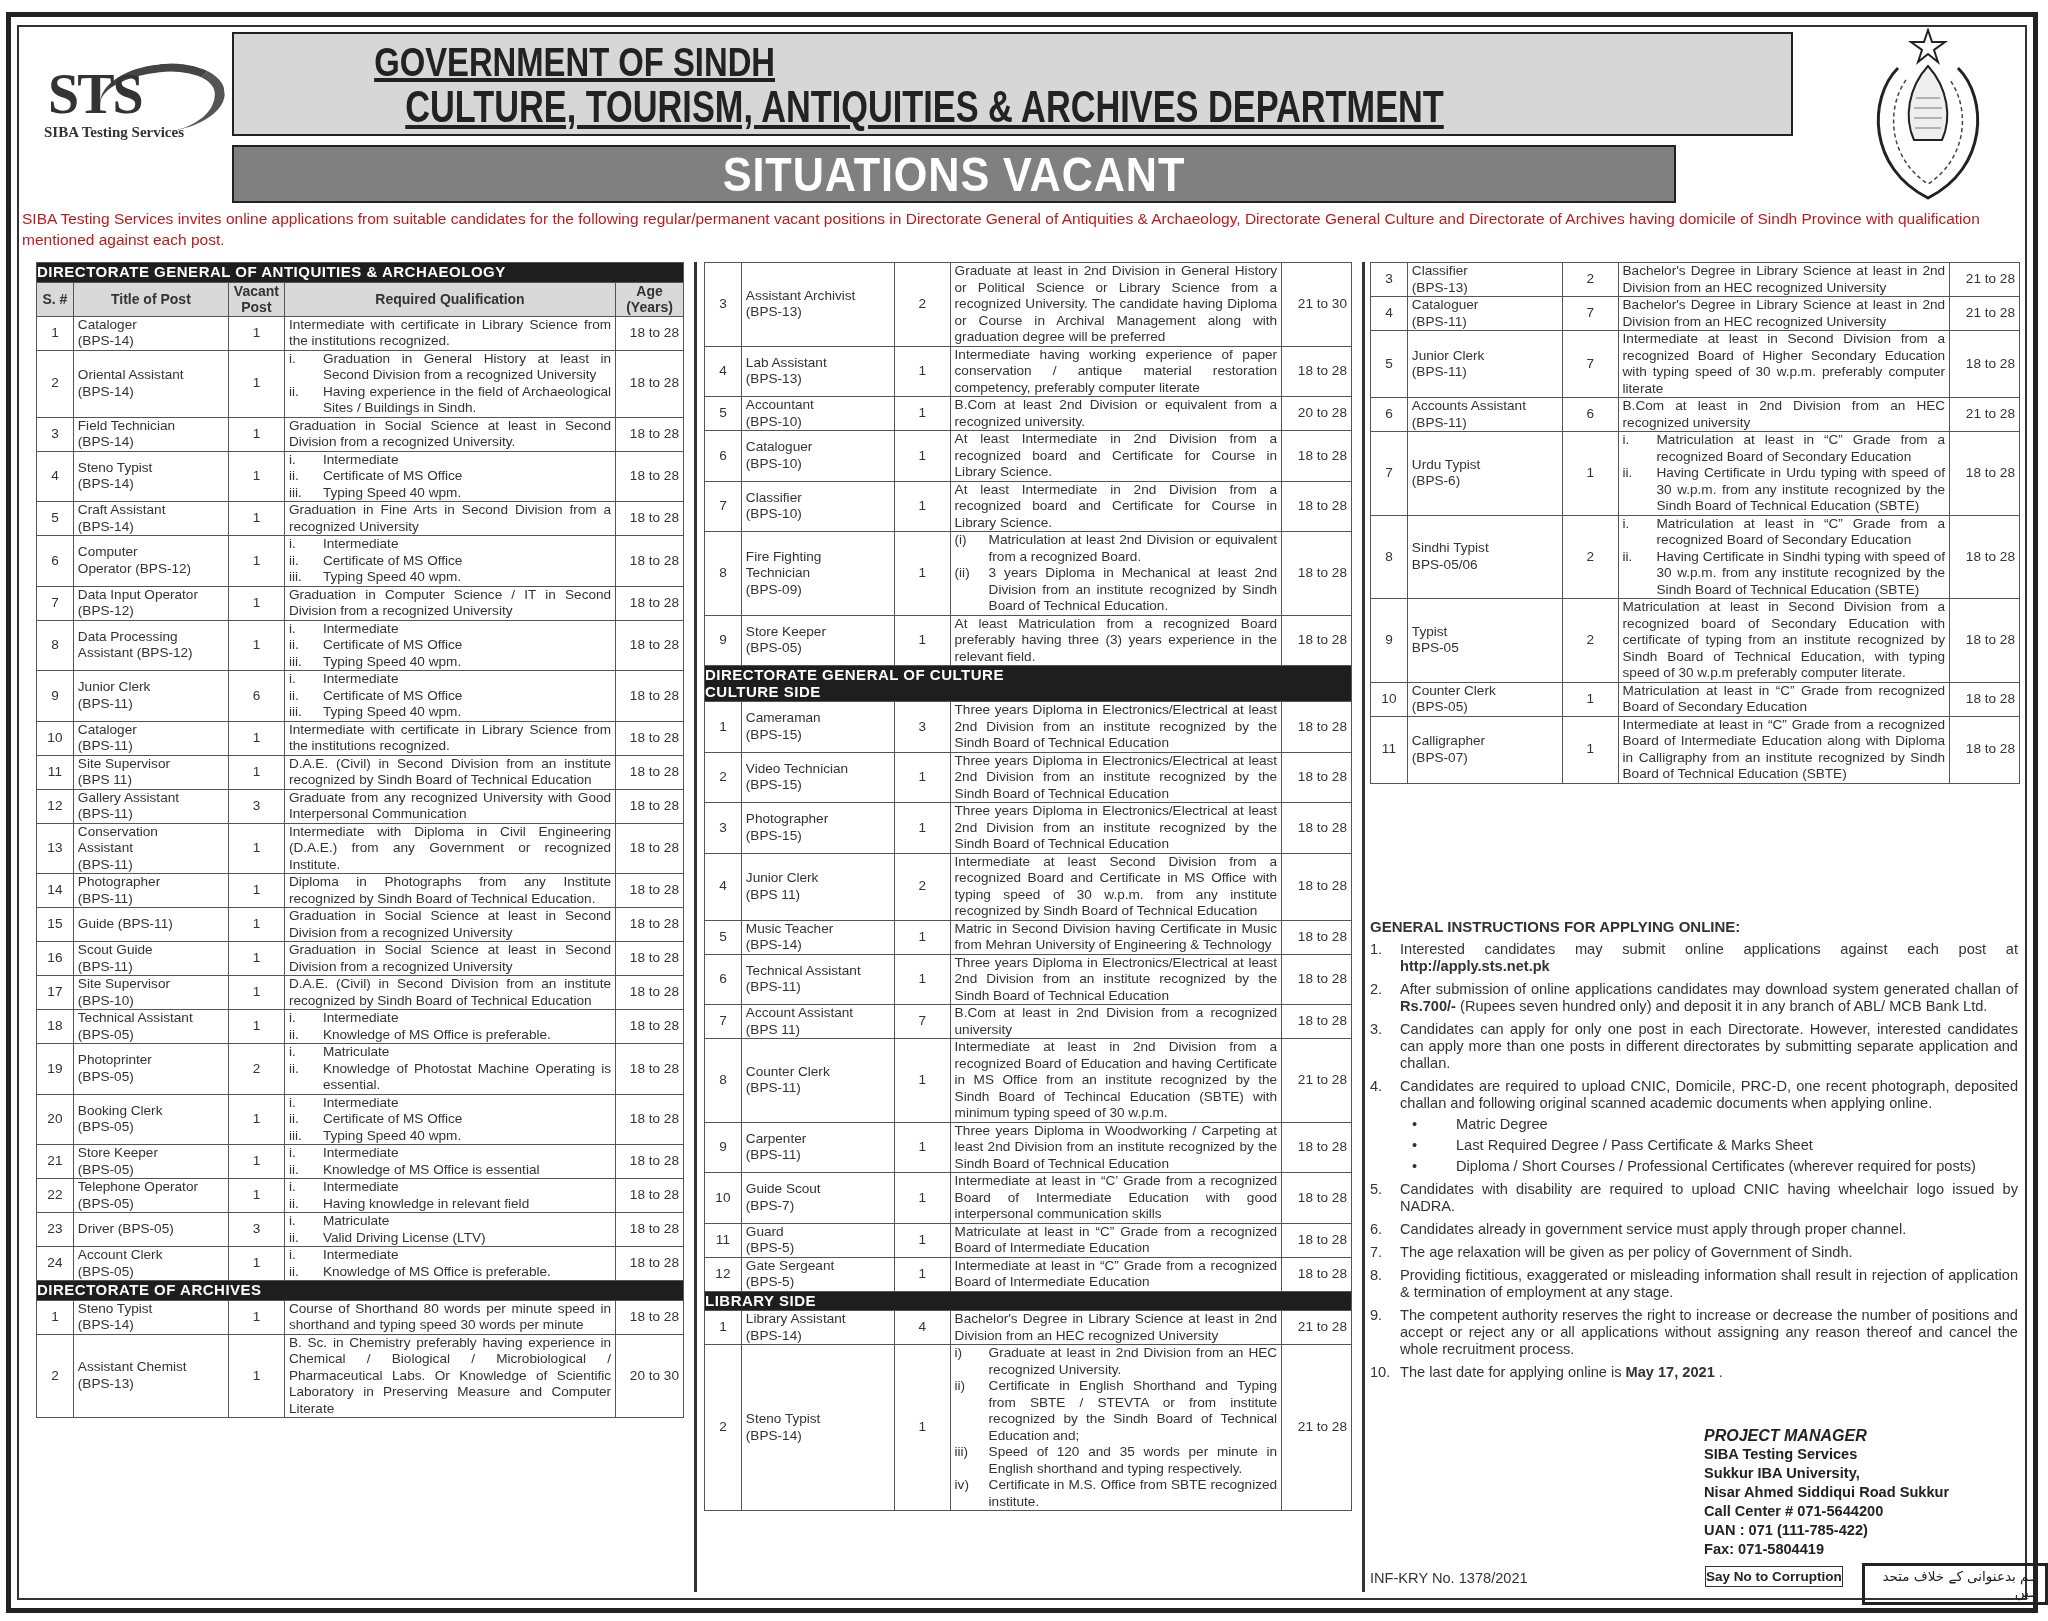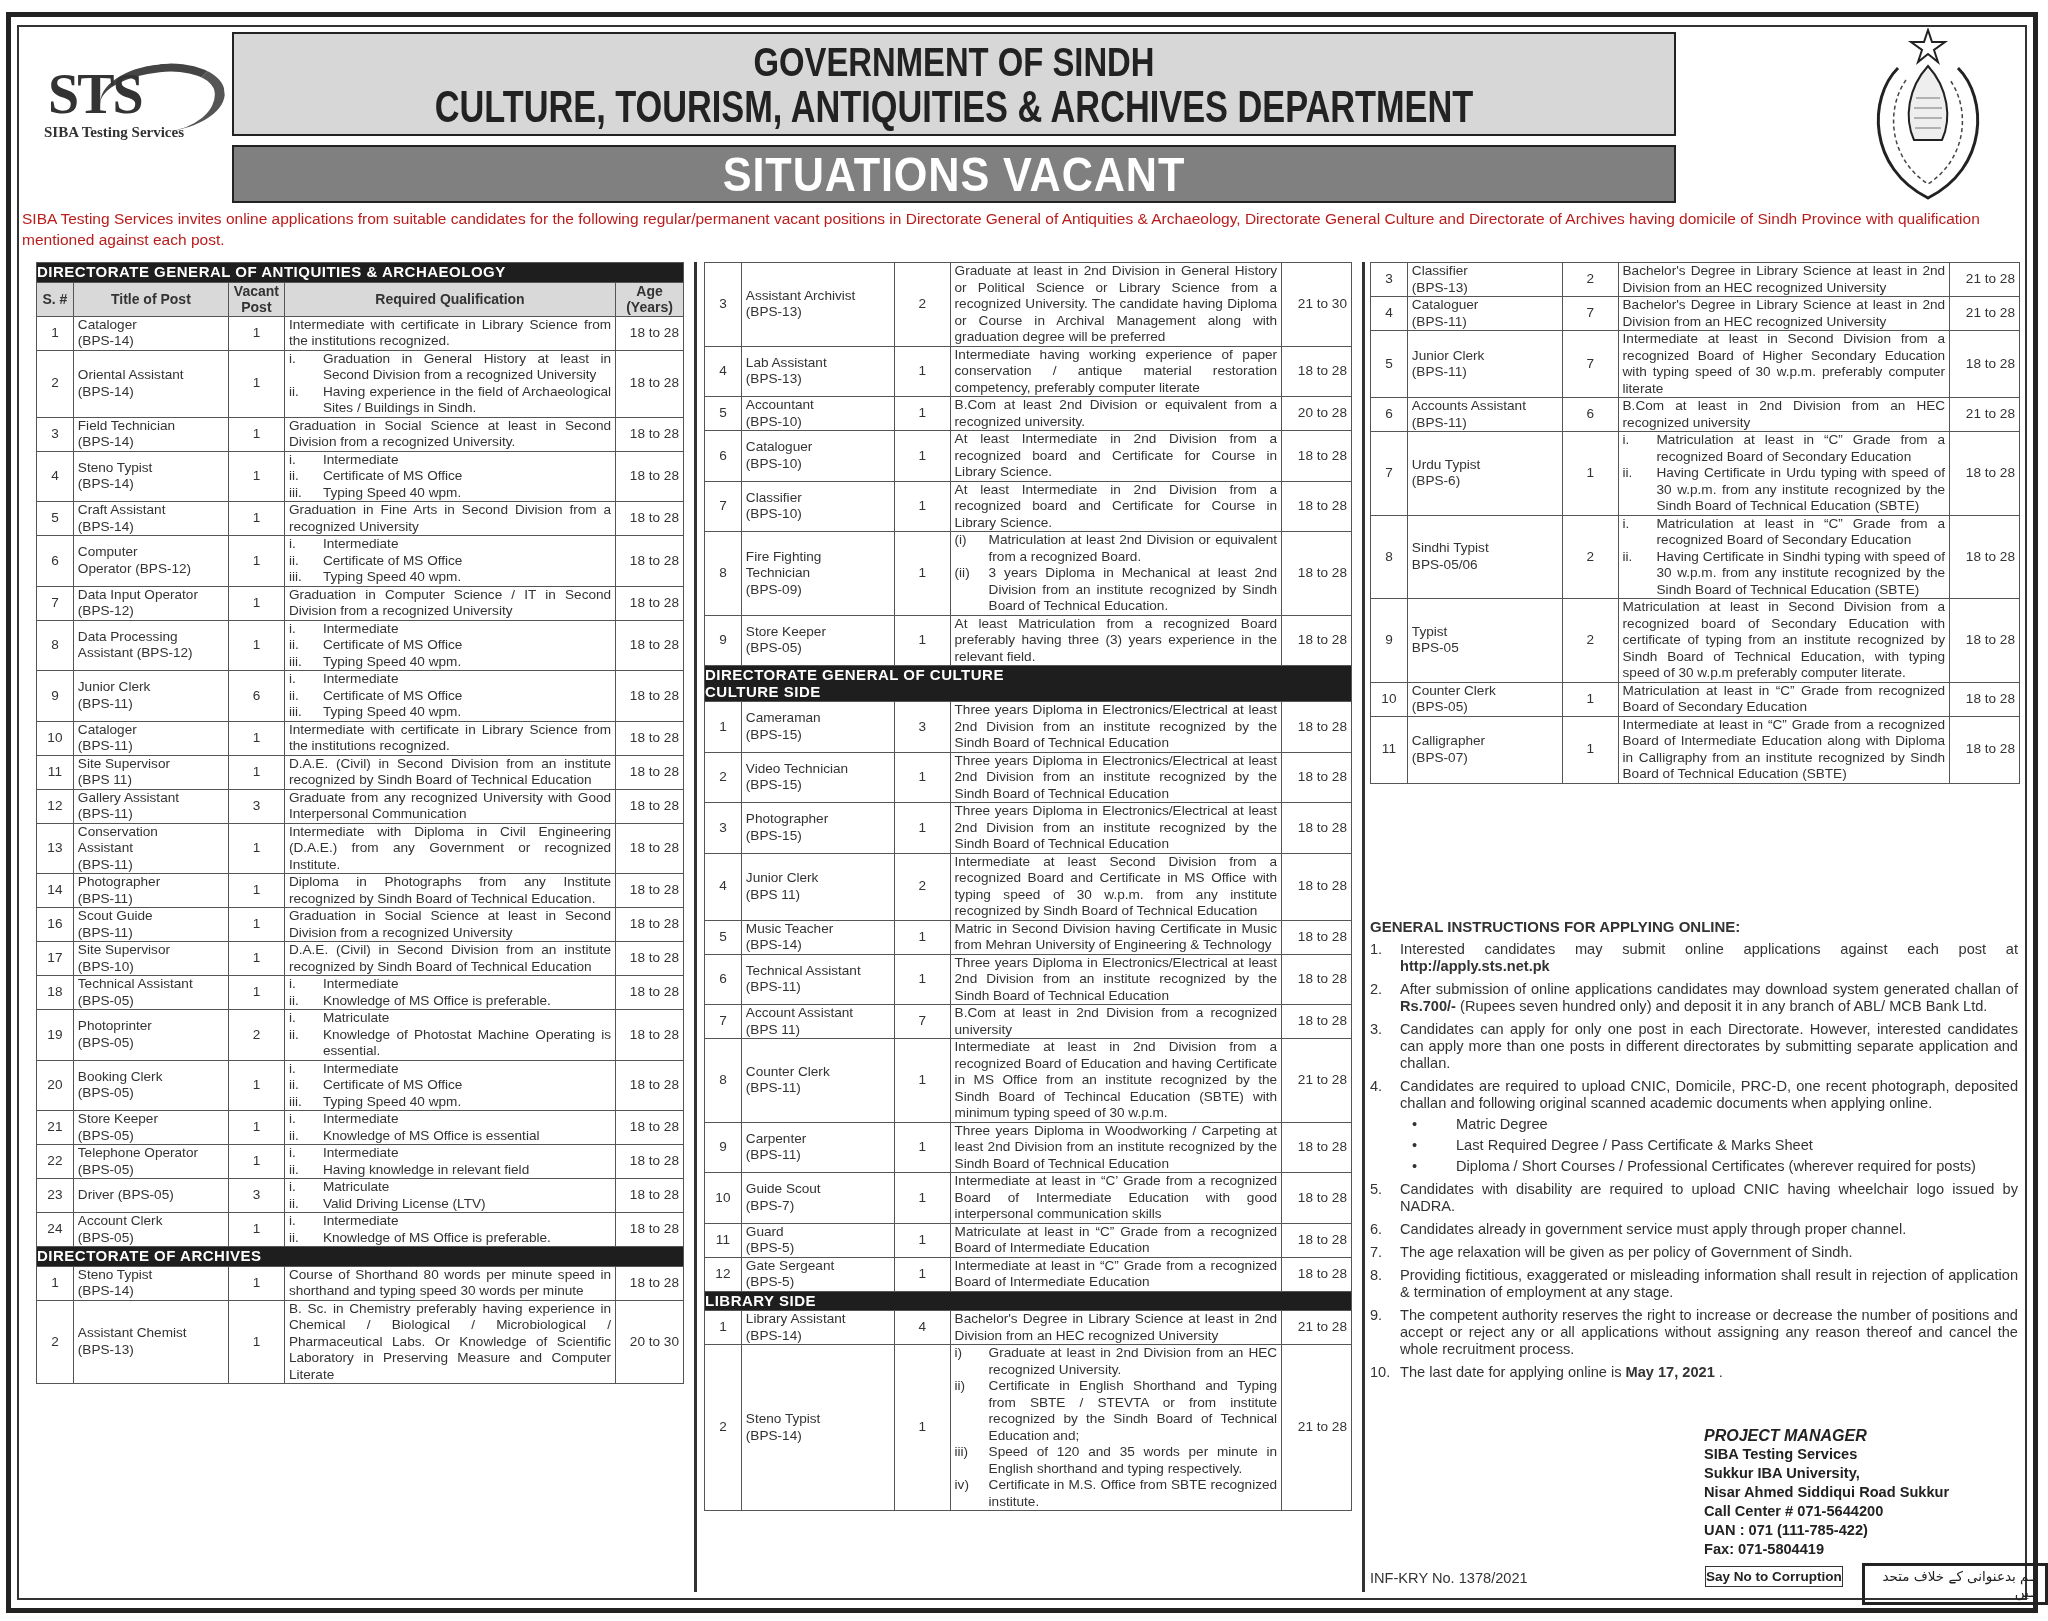--- a/index.html
+++ b/index.html
@@ -3,21 +3,21 @@
 <meta charset="utf-8">
 <style>
   html,body{margin:0;padding:0;background:#fff;}
   body{width:2048px;height:1621px;position:relative;font-family:"Liberation Sans",sans-serif;color:#222;overflow:hidden;}
   .outer{position:absolute;left:6px;top:12px;width:2032px;height:1601px;border:5px solid #222;box-sizing:border-box;}
   .inner{position:absolute;left:6px;top:8px;right:6px;bottom:8px;border:2px solid #333;}
   .logo{position:absolute;left:40px;top:62px;width:180px;height:90px;}
   .logo .sts{font-family:"Liberation Serif",serif;font-weight:bold;font-size:56px;color:#333;position:absolute;left:8px;top:0;letter-spacing:-2px;}
   .logo .swoosh{position:absolute;left:60px;top:2px;width:115px;height:60px;border-radius:50%;border-top:8px solid #444;border-right:10px solid #555;transform:rotate(-6deg);}
   .logo .sub{position:absolute;left:4px;top:62px;font-family:"Liberation Serif",serif;font-weight:bold;font-size:15px;color:#333;white-space:nowrap;}
-  .head1{position:absolute;left:232px;top:32px;width:1444px;height:104px;background:#d7d7d7;border:2px solid #222;box-sizing:border-box;text-align:center;}
+  .head1{position:absolute;left:232px;top:32px;width:1561px;height:104px;background:#d7d7d7;border:2px solid #222;box-sizing:border-box;text-align:left;text-decoration:underline;}
   .head1 .l1{font-family:"Liberation Sans",sans-serif;font-weight:bold;font-size:40px;line-height:44px;margin-top:6px;transform:scaleX(0.82);color:#222;}
   .head1 .l2{font-family:"Liberation Sans",sans-serif;font-weight:bold;font-size:44px;line-height:46px;transform:scaleX(0.78);color:#222;}
   .head2{position:absolute;left:232px;top:145px;width:1444px;height:58px;background:#808080;border:2px solid #222;box-sizing:border-box;text-align:center;}
   .head2 .t{font-weight:bold;font-size:48px;color:#fff;line-height:56px;transform:scaleX(0.9);letter-spacing:1px;}
   .emblem{position:absolute;left:1868px;top:28px;width:120px;height:176px;}
   .intro{position:absolute;left:22px;top:208px;width:2000px;font-size:15.5px;line-height:21px;color:#b91c1c;}
   table{border-collapse:collapse;font-size:13.6px;line-height:16.5px;color:#333;}
   td,th{border:1.5px solid #555;padding:0 4px;vertical-align:middle;}
   th{background:#d9d9d9;font-weight:bold;font-size:14px;}
   .sec td{background:#1e1e1e;color:#fff;font-weight:bold;text-align:left;font-size:15px;letter-spacing:0.5px;padding:1px 0;}
@@ -247,20 +247,27 @@
         </tr>
         <tr>
           <td class="c-s">14</td>
           <td class="c-t">Photographer
 (BPS-11)</td>
           <td class="c-v">1</td>
           <td class="c-q">Diploma in Photographs from any Institute recognized by Sindh Board of Technical Education.</td>
           <td class="c-a">18 to 28</td>
         </tr>
         <tr>
+          <td class="c-s">15</td>
+          <td class="c-t">Guide (BPS-11)</td>
+          <td class="c-v">1</td>
+          <td class="c-q">Graduation in Social Science at least in Second Division from a recognized University</td>
+          <td class="c-a">18 to 28</td>
+        </tr>
+        <tr>
           <td class="c-s">16</td>
           <td class="c-t">Scout Guide
 (BPS-11)</td>
           <td class="c-v">1</td>
           <td class="c-q">Graduation in Social Science at least in Second Division from a recognized University</td>
           <td class="c-a">18 to 28</td>
         </tr>
         <tr>
           <td class="c-s">17</td>
           <td class="c-t">Site Supervisor

